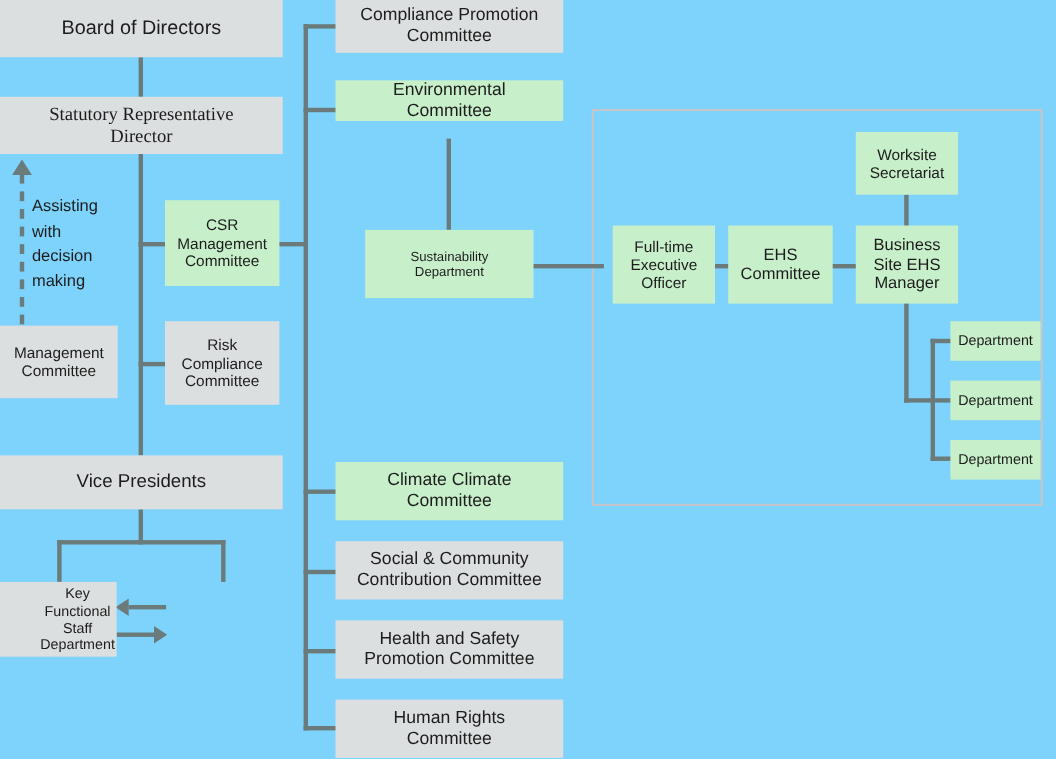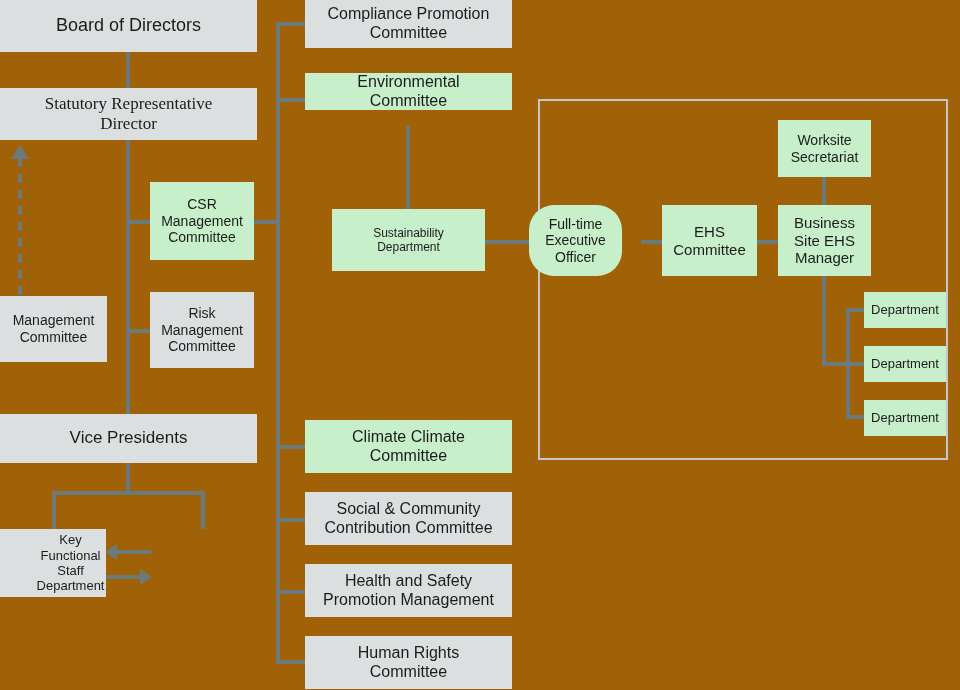--- a/index.html
+++ b/index.html
@@ -4,21 +4,21 @@
 <style>
   html, body {
     margin: 0;
     padding: 0;
     background: #ffffff;
   }
   #chart-root {
     position: relative;
     width: 960px;
     height: 690px;
-    background: #a16207;
+    background: #7dd3fc;
     font-family: "Liberation Sans", "DejaVu Sans", sans-serif;
     overflow: hidden;
   }
   .node {
     position: absolute;
     box-sizing: border-box;
     display: flex;
     align-items: center;
     justify-content: center;
     text-align: center;
@@ -141,58 +141,62 @@
   <div class="ln h" style="left:846px; top:415px; width:20px;"></div>
 
   <div class="node gray" style="left:0px; top:0px; width:257px; height:52px; font-size:18px;">Board of Directors</div>
 
   <div class="node gray" style="left:0px; top:88px; width:257px; height:52px; font-size:17px;font-family:Liberation Serif, serif;">Statutory Representative
 Director</div>
 
   <div class="node gray" style="left:0px; top:296px; width:107px; height:66px; font-size:14px;">Management
 Committee</div>
 
+  <div class="caption" style="left:29px; top:177px; width:90px;">Assisting
+with
+decision
+making</div>
 
   <div class="node gray" style="left:0px; top:414px; width:257px; height:49px; font-size:17px;">Vice Presidents</div>
 
   <div class="node gray" style="left:0px; top:529px; width:106px; height:68px; font-size:13px;padding-left:39px;">Key Functional
 Staff
 Department</div>
 
 
   <div class="node green" style="left:150px; top:182px; width:104px; height:78px; font-size:14px;">CSR
 Management
 Committee</div>
 
   <div class="node gray" style="left:150px; top:292px; width:104px; height:76px; font-size:14px;">Risk
-Management
+Compliance
 Committee</div>
 
   <div class="node gray" style="left:305px; top:0px; width:207px; height:48px; font-size:16px;">Compliance Promotion
 Committee</div>
 
   <div class="node green" style="left:305px; top:73px; width:207px; height:37px; font-size:16px;">Environmental
 Committee</div>
 
   <div class="node green" style="left:332px; top:209px; width:153px; height:62px; font-size:12px;">Sustainability
 Department</div>
 
   <div class="node green" style="left:305px; top:420px; width:207px; height:53px; font-size:16px;">Climate Climate
 Committee</div>
 
   <div class="node gray" style="left:305px; top:492px; width:207px; height:53px; font-size:16px;">Social &amp; Community
 Contribution Committee</div>
 
   <div class="node gray" style="left:305px; top:564px; width:207px; height:53px; font-size:16px;">Health and Safety
-Promotion Management</div>
+Promotion Committee</div>
 
   <div class="node gray" style="left:305px; top:636px; width:207px; height:53px; font-size:16px;">Human Rights
 Committee</div>
 
-  <div class="node green" style="left:529px; top:205px; width:93px; height:71px; font-size:14px;border-radius:25px;">Full-time
+  <div class="node green" style="left:557px; top:205px; width:93px; height:71px; font-size:14px;">Full-time
 Executive
 Officer</div>
 
   <div class="node green" style="left:662px; top:205px; width:95px; height:71px; font-size:15px;">EHS
 Committee</div>
 
   <div class="node green" style="left:778px; top:205px; width:93px; height:71px; font-size:15px;">Business
 Site EHS
 Manager</div>
 

